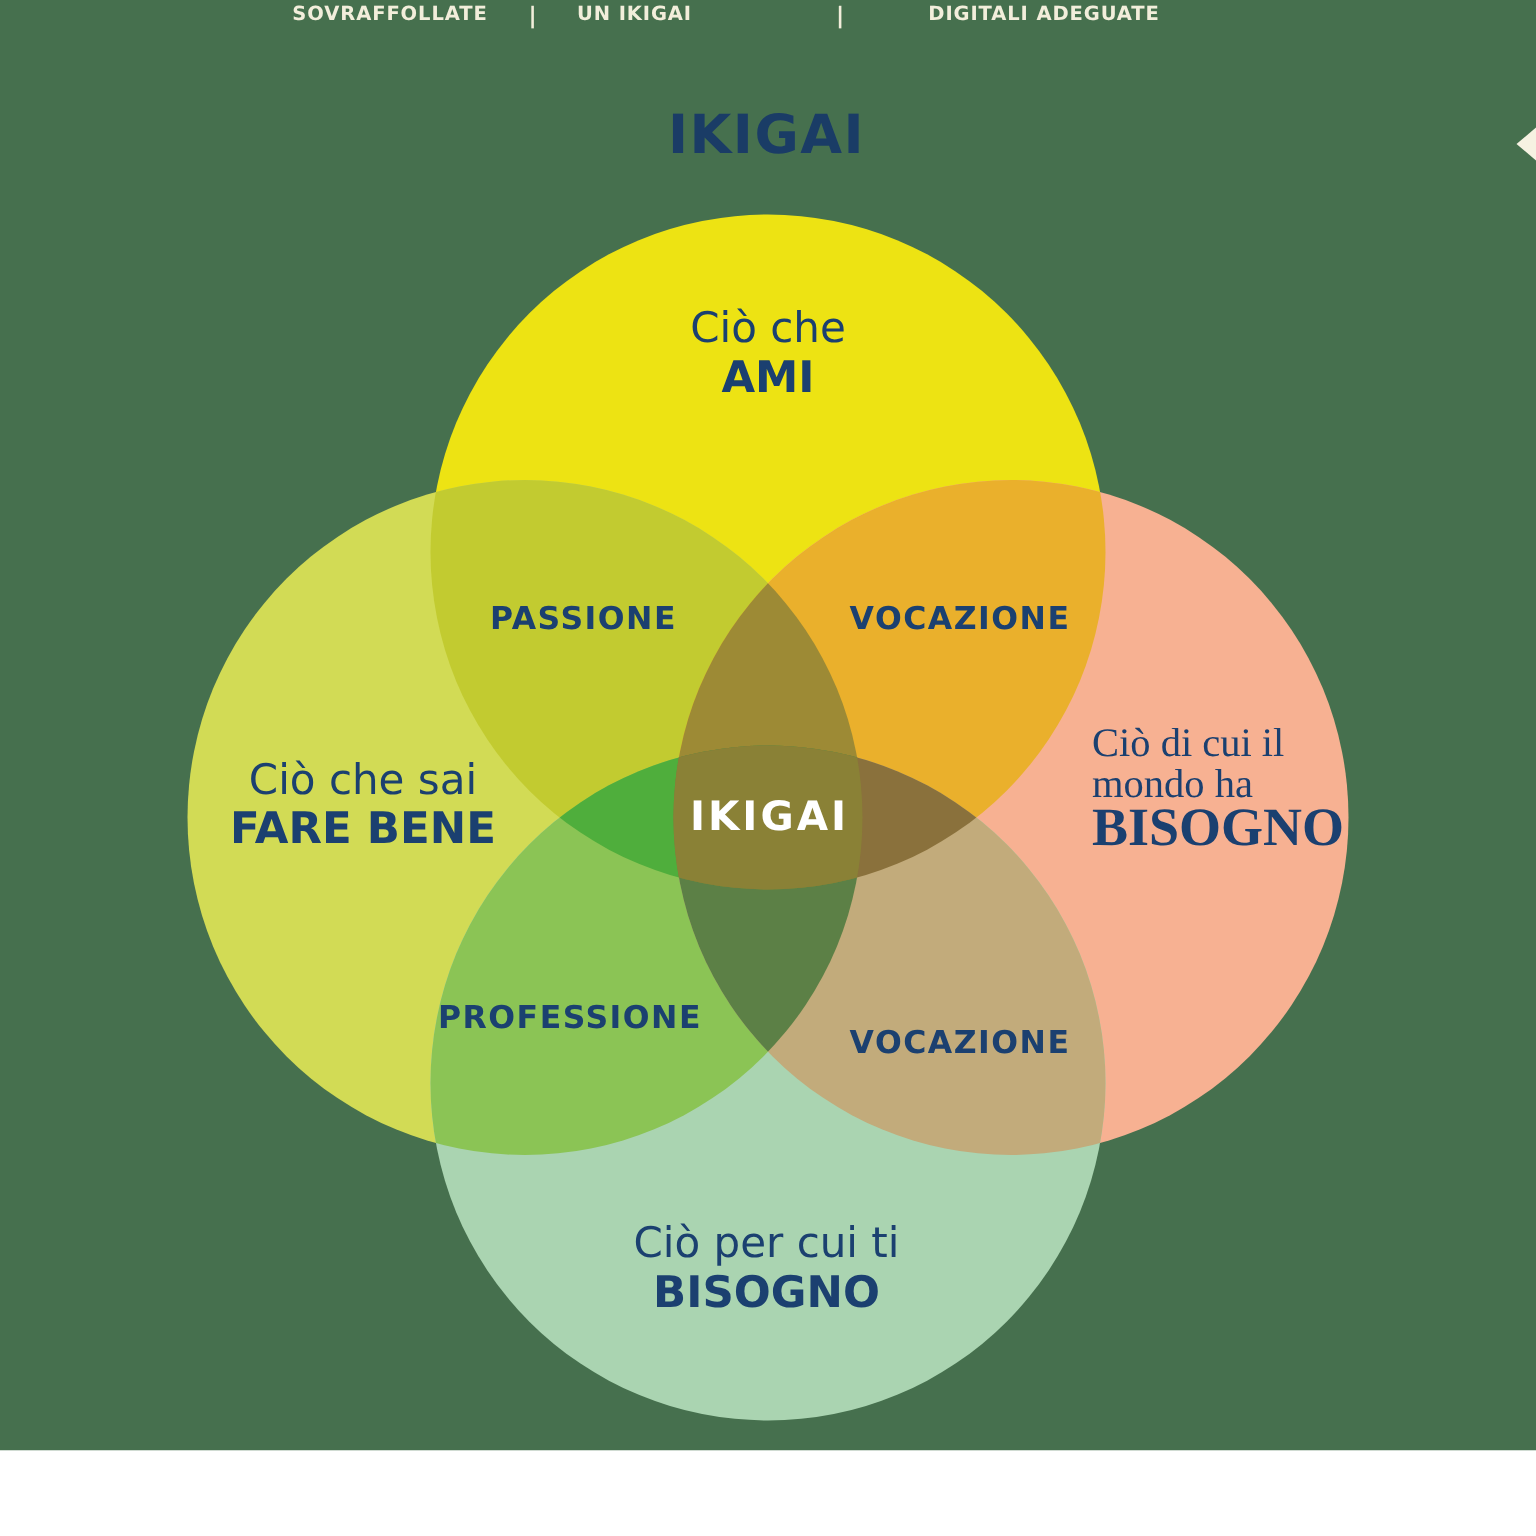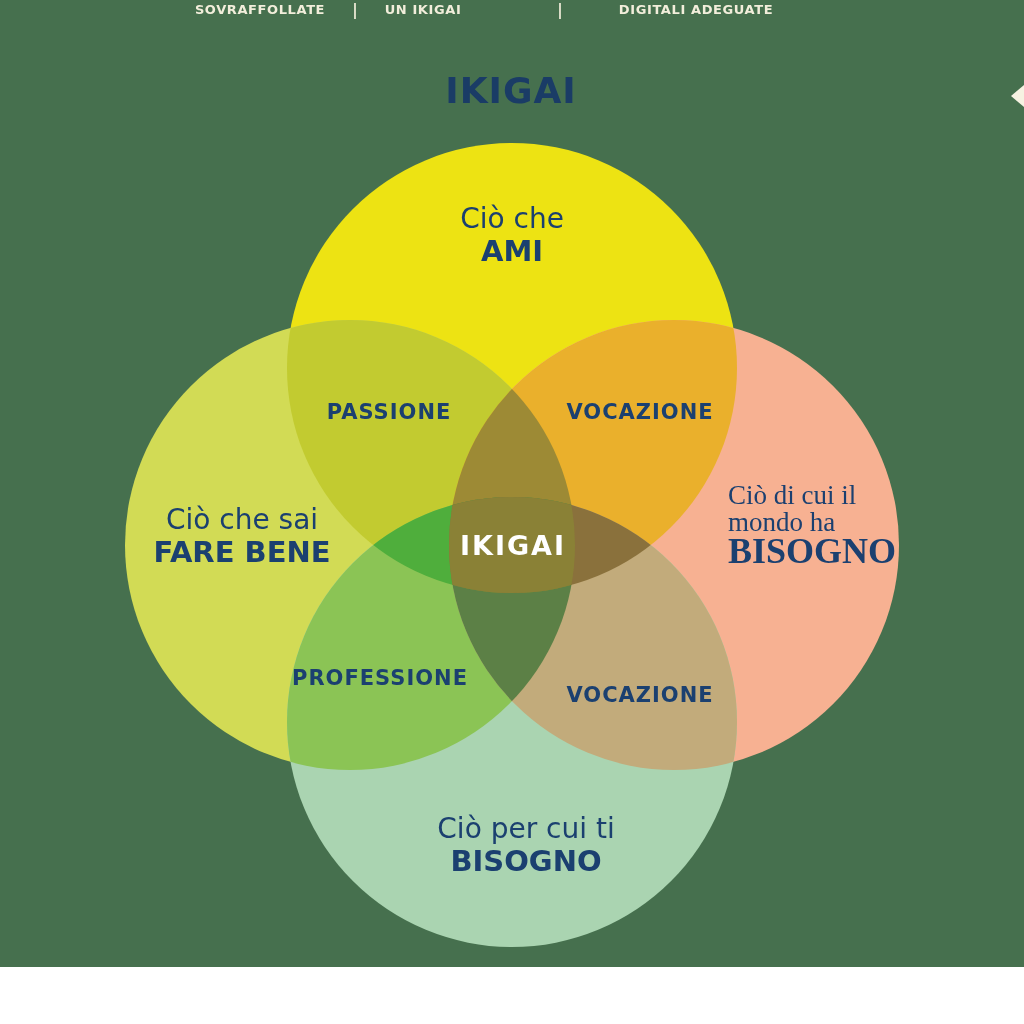--- a/index.html
+++ b/index.html
@@ -59,21 +59,21 @@
     transform:translateX(-50%);white-space:nowrap;
   }
   .circle-label .b{font-weight:bold;font-size:29px;}
   #label-top{left:512px;top:202px;}
   #label-left{left:242px;top:503px;}
   #label-right{
     left:728px;top:482px;transform:none;text-align:left;
     font-size:27px;line-height:27px;font-family:Liberation Serif, serif;
   }
   #label-right .b{font-size:36px;line-height:30px;}
-  #label-bottom{left:526px;top:812px;}
+  #label-bottom{left:511px;top:812px;}
 
   .xlbl{
     position:absolute;transform:translate(-50%,-50%);
     color:#1B4070;font-weight:bold;font-size:21px;letter-spacing:1px;
     white-space:nowrap;
   }
   #xl-passione{left:389px;top:412px;}
   #xl-missione{left:640px;top:412px;}
   #xl-professione{left:380px;top:678px;}
   #xl-vocazione{left:640px;top:695px;}

